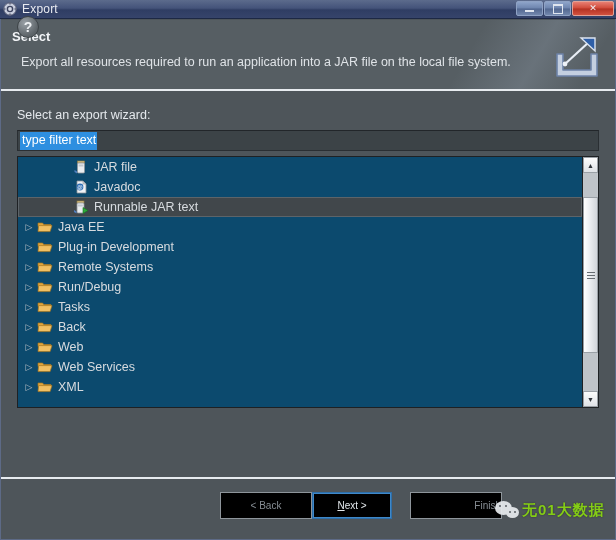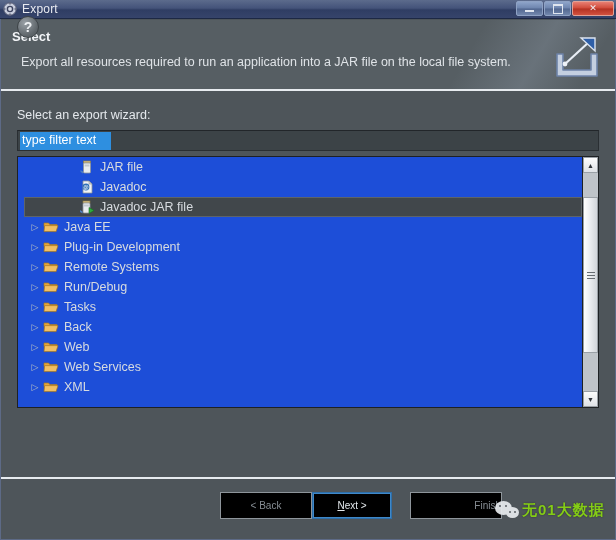--- a/index.html
+++ b/index.html
@@ -146,42 +146,41 @@
     border-top-color: #22262a;
     box-sizing: border-box;
     display: flex;
     align-items: center;
     padding-left: 2px;
   }
   .filter-sel {
     background: #2e8fe0;
     color: #ffffff;
     font-size: 12.5px;
-    padding: 1px 15px 2px 2px;
+    padding: 1px 1px 2px 2px;
     line-height: 15px;
     white-space: nowrap;
   }
 
   
   .tree-wrap {
     position: absolute;
     left: 16px; top: 65px;
     width: 582px;
     height: 252px;
     background: #2a2a2a;
     border: 1px solid #1e2124;
     box-sizing: border-box;
     display: flex;
   }
   .tree-list {
     flex: 1 1 auto;
     position: relative;
     overflow: hidden;
-    background: #1d4ed8;
-    padding-left: 6px;
+    background: #0c4a6e;
   }
   .tree-row {
     height: 20px;
     display: flex;
     align-items: center;
     padding-left: 2px;
     box-sizing: border-box;
     font-size: 12.5px;
     color: #d7dbdf;
     white-space: nowrap;
@@ -421,21 +420,21 @@
           <div class="tree-row selected">
             <span class="twisty blank">&nbsp;</span>
             <span class="row-indent"></span>
             <span class="ticon"><svg width="16" height="16" viewBox="0 0 16 16">
                 <rect x="4" y="2" width="7" height="2" fill="#e3c98a" stroke="#8a7a46" stroke-width=".7"></rect>
                 <rect x="4" y="4" width="7" height="10" rx="1" fill="#e9ecef" stroke="#8d949b" stroke-width=".8"></rect>
                 <rect x="5" y="5.5" width="4.8" height="2" fill="#c2c8cf"></rect>
                 <path d="M1 11 l2.5 1.6 0 2 -2.5-1.6 z" fill="#4f7fbf"></path>
                 <path d="M10 8.5 l5 3 -5 3 z" fill="#2faa3c" stroke="#16711f" stroke-width=".6"></path>
               </svg></span>
-            <span class="tlabel">Javadoc JAR file</span>
+            <span class="tlabel">Runnable JAR text</span>
           </div>
           <div class="tree-row">
             <span class="twisty">▷</span>
             <span class="ticon"><svg width="16" height="16" viewBox="0 0 16 16">
                 <path d="M1 4 h4.6 l1.2 1.6 H14 v2 H1 z" fill="#e2a63e" stroke="#a57620" stroke-width=".7"></path>
                 <path d="M1.6 6.6 H15 l-1.9 6 H1 z" fill="#f0bf63" stroke="#a57620" stroke-width=".7"></path>
               </svg></span>
             <span class="tlabel">Java EE</span>
           </div>
           <div class="tree-row">

